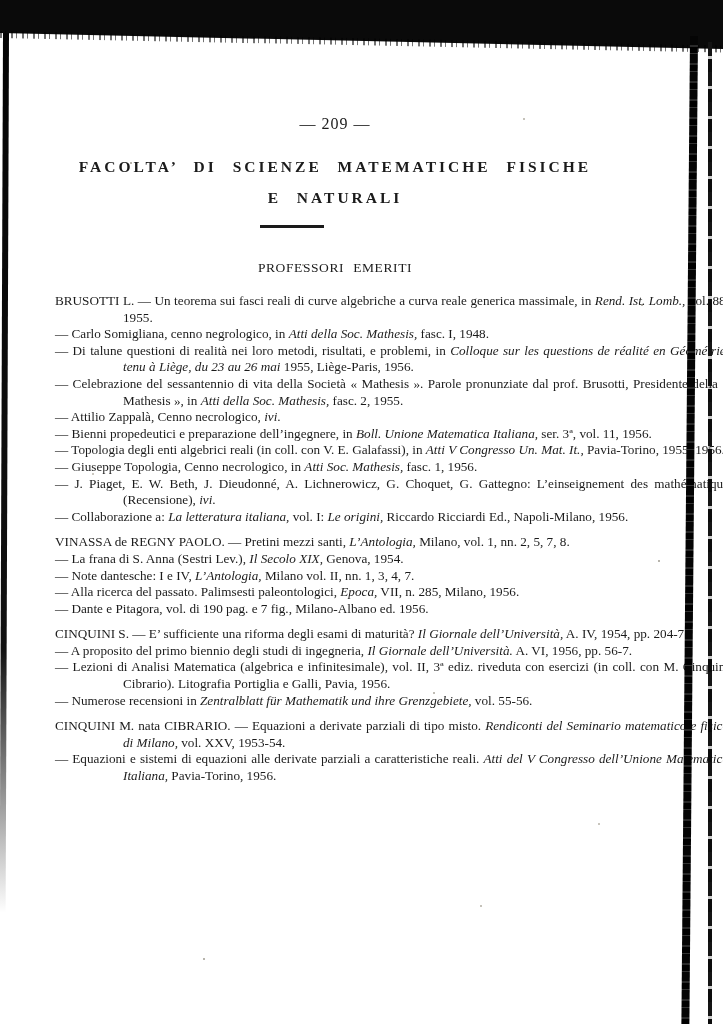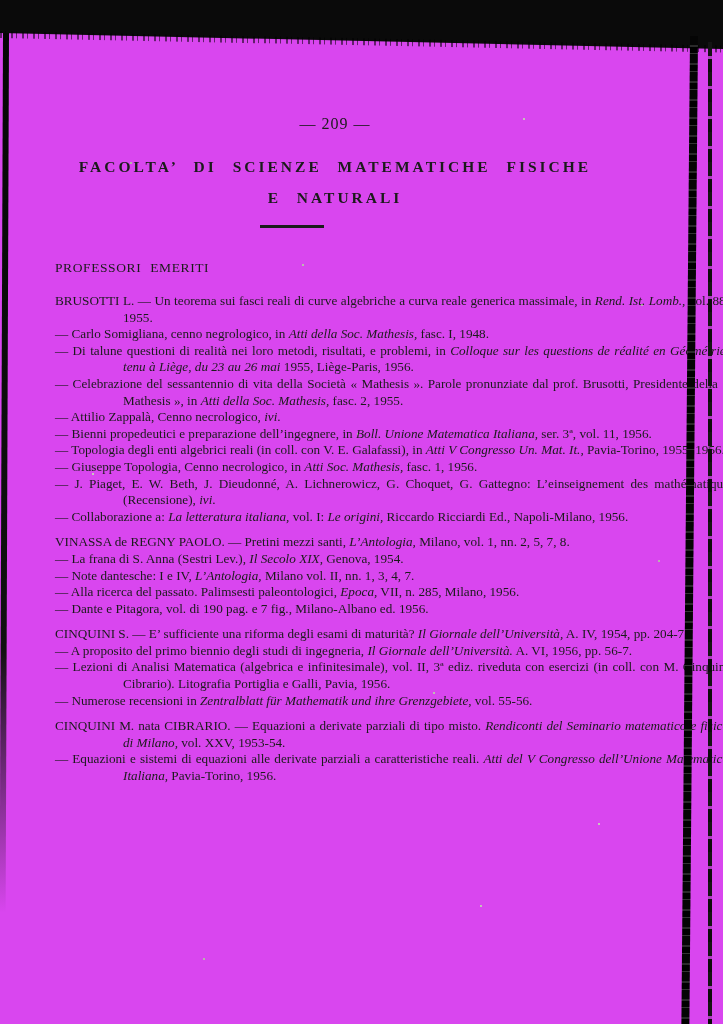--- a/index.html
+++ b/index.html
@@ -1,16 +1,16 @@
 <!DOCTYPE html>
 <html><head>
 <meta charset="utf-8">
 <style>
   html,body{margin:0;padding:0;background:#444;}
-  .page{position:relative;width:723px;height:1024px;background:#d946ef;overflow:hidden;
+  .page{position:relative;width:723px;height:1024px;background:#ffffff;overflow:hidden;
         font-family:"Liberation Serif","DejaVu Serif",serif;color:#1b1b1b;}
   
   .scan-band-top{position:absolute;left:0;top:0;width:723px;height:50px;background:#0a0a0a;
         clip-path:polygon(0 0,723px 0,723px 49px,0 33px);}
   .scan-band-rag{position:absolute;left:0;top:31px;width:723px;height:7px;opacity:.55;
         background:repeating-linear-gradient(90deg,#000 0 2px,transparent 2px 5px,#000 5px 6px,transparent 6px 11px);
         transform:rotate(1.15deg);transform-origin:left top;}
   .scan-edge-left{position:absolute;left:3px;top:33px;width:6px;height:880px;
         background:linear-gradient(180deg,#050505 0%,#111 70%,rgba(20,20,20,0) 100%);
         transform:rotate(0.22deg);transform-origin:top left;}
@@ -24,21 +24,21 @@
         641px 304px 0 #b7b4ac,92px 473px 0 #cac7bf,433px 692px 0 #bfbcb4,203px 958px 0 #b7b4ac,
         598px 823px 0 #c8c5bd,357px 433px 0 #d2cfc7,658px 560px 0 #b7b4ac,480px 905px 0 #c5c2ba,
         160px 700px 0 #ccc9c1;}
   
   .content{position:absolute;left:55px;top:0;width:606px;}
   .center-block{width:560px;text-align:center;}
   .page-number{margin-top:115px;font-size:16px;letter-spacing:1px;}
   .doc-title{margin-top:18px;font-weight:700;font-size:15.5px;letter-spacing:3px;
         word-spacing:9px;line-height:31px;}
   .title-rule{width:64px;height:3px;background:#1a1a1a;margin:12px 0 0 205px;}
-  .section-heading{width:560px;font-size:13.5px;letter-spacing:.6px;
+  .section-heading{width:560px;text-align:center;font-size:13.5px;letter-spacing:.6px;
         word-spacing:5px;margin:32px 0 17px 0;}
   .entry{width:606px;margin:0;font-size:13.2px;line-height:16.6px;text-align:justify;
         padding-left:68px;text-indent:-68px;}
   .entry-group{margin:0 0 9px 0;}
 </style>
 </head>
 <body>
 
 <div class="page">
   <div class="speckles"></div>

